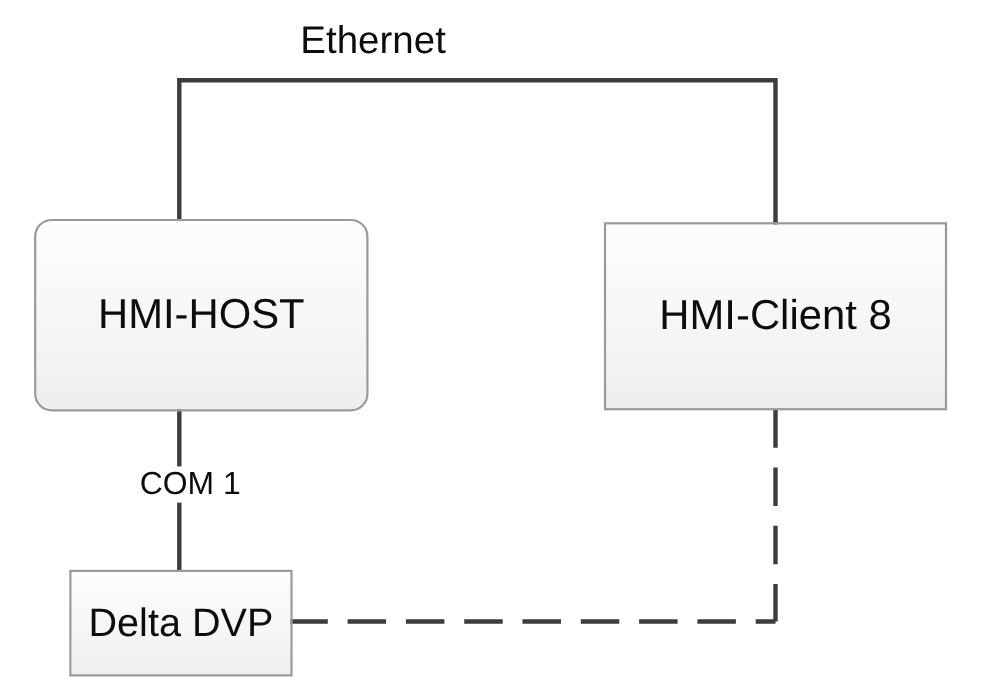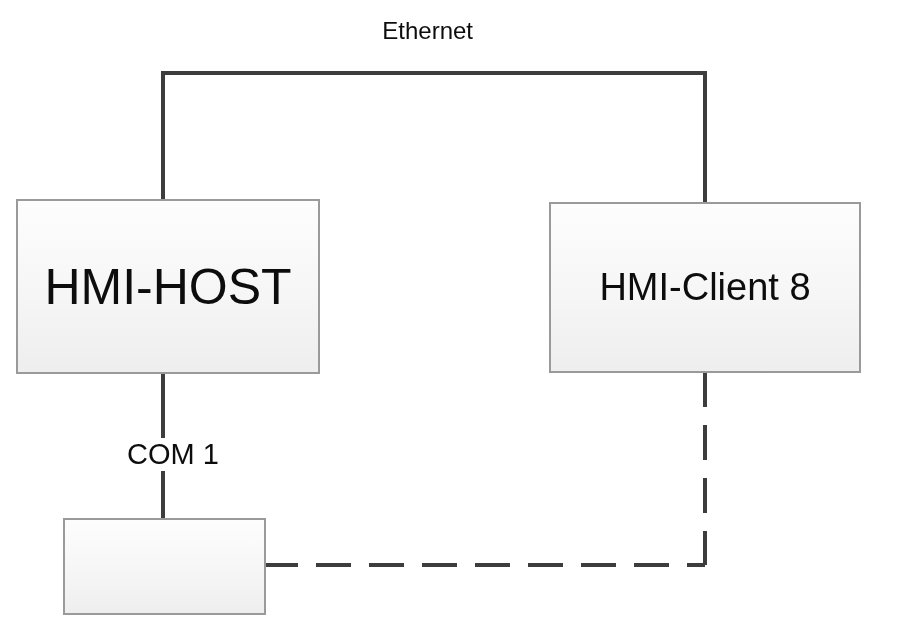--- a/index.html
+++ b/index.html
@@ -28,46 +28,47 @@
     box-sizing: border-box;
     display: flex;
     align-items: center;
     justify-content: center;
     text-align: center;
     background: linear-gradient(180deg, #fdfdfd 0%, #f6f6f6 55%, #eeeeee 100%);
     border: 2px solid #9a9a9a;
     color: #0d0d0d;
   }
   .node-host {
-    left: 16px;  top: 199px;
+    left: 31px;  top: 199px;
     width: 304px; height: 175px;
-    font-size: 50px;
+    font-size: 38px;
+    border-radius: 16px;
   }
   .node-client {
     left: 549px; top: 202px;
     width: 312px; height: 171px;
     font-size: 38px;
   }
   .node-plc {
     left: 63px; top: 518px;
     width: 203px; height: 97px;
     font-size: 36px;
     line-height: 1.12;
     flex-direction: column;
   }
   .label-ethernet {
     position: absolute;
     left: 273px; top: 17px;
     width: 200px;
-    text-align: right;
-    font-size: 24px;
+    text-align: left;
+    font-size: 35px;
   }
   .label-com1 {
     position: absolute;
-    left: 121px; top: 438px;
+    left: 121px; top: 424px;
     padding: 0 6px;
     background: #ffffff;
     font-size: 29px;
     white-space: nowrap;
   }
 </style>
 </head>
 <body>
 
 <div class="canvas">
@@ -89,15 +90,16 @@
     <span>HMI-HOST</span>
   </div>
 
   <div class="node node-client">
     <span>HMI-Client 8</span>
   </div>
 
   <div class="label-com1">COM 1</div>
 
   <div class="node node-plc">
+    <span>Delta DVP</span>
   </div>
 
 </div>
 
 </body></html>

